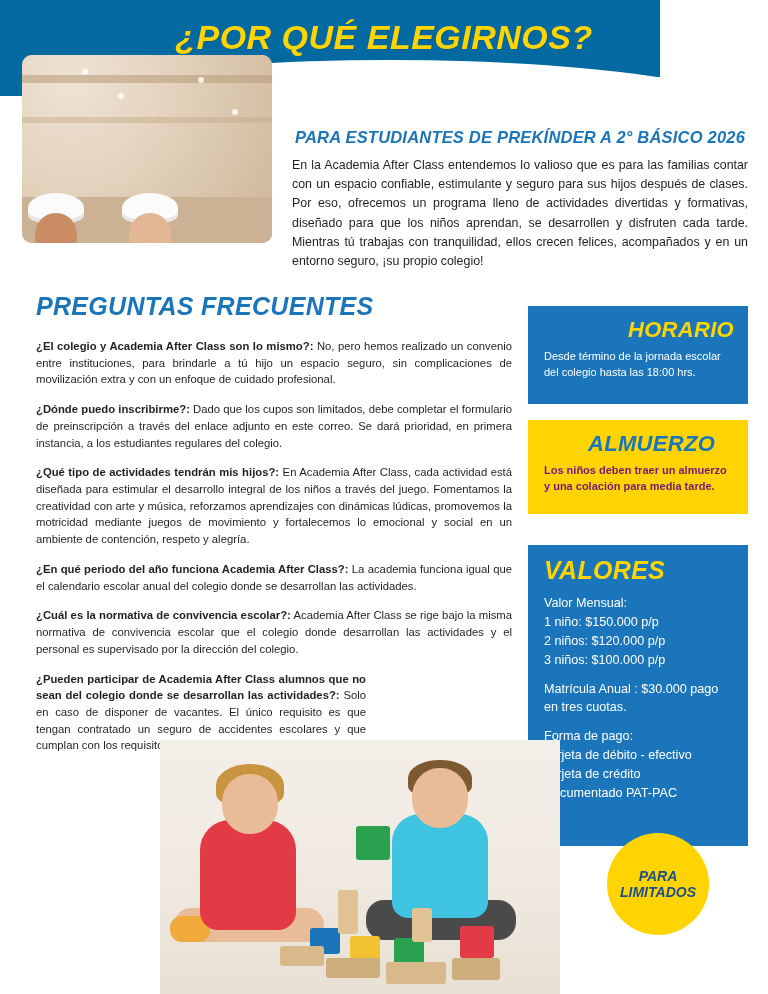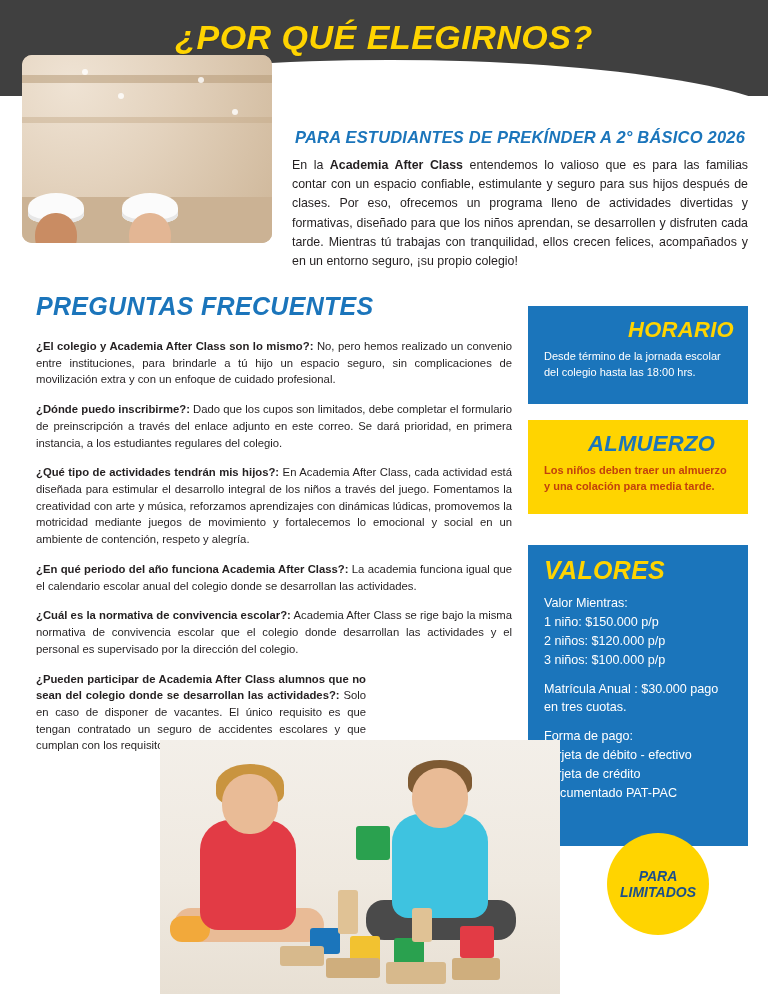--- a/index.html
+++ b/index.html
@@ -12,23 +12,23 @@
     background: #ffffff;
     font-family: "Liberation Sans", sans-serif;
     position: relative;
     overflow: hidden;
   }
 
   
   .header {
     position: absolute;
     top: 0; left: 0;
-    width: 768px;
+    width: 660px;
     height: 96px;
-    background: #404040;
+    background: #0369a1;
     overflow: hidden;
   }
   .header-wave {
     position: absolute;
     bottom: -34px;
     left: -20px;
     width: 820px;
     height: 70px;
     background: #ffffff;
     border-radius: 50% 50% 0 0 / 100% 100% 0 0;
@@ -111,21 +111,21 @@
     text-align: center;
     margin-bottom: 9px;
     letter-spacing: .2px;
   }
   .intro-body {
     font-size: 12.4px;
     line-height: 1.55;
     color: #231f20;
     text-align: justify;
   }
-  .intro-body b { font-weight: bold; }
+  .intro-body b { font-weight: normal; }
 
   
   .faq-heading {
     position: absolute;
     top: 292px;
     left: 36px;
     color: #1b75bb;
     font-size: 25px;
     font-weight: bold;
     font-style: italic;
@@ -174,21 +174,21 @@
     color: #ffffff;
   }
   .box-horario h3 { color: #ffd400; text-align: right; }
   .box-almuerzo {
     top: 420px;
     height: 94px;
     background: #ffd400;
     color: #1b4f8a;
   }
   .box-almuerzo h3 { color: #1b75bb; margin-left: 44px; }
-  .box-almuerzo p { font-weight: bold; color:#c2410c; }
+  .box-almuerzo p { font-weight: bold; color:#701a75; }
   .box-valores {
     top: 545px;
     height: 301px;
     background: #1b75bb;
     color: #ffffff;
   }
   .box-valores h3 { color: #ffd400; font-size: 25px; margin-bottom: 9px;}
   .box-valores p { font-size: 12.6px; line-height: 1.5; margin-bottom: 10px; }
 
   
@@ -333,21 +333,21 @@
 </div>
 
 <div class="box box-almuerzo">
   <h3>ALMUERZO</h3>
   <p>Los niños deben traer un almuerzo y una colación para media tarde.</p>
 </div>
 
 <div class="box box-valores">
   <h3>VALORES</h3>
   <p>
-    <span>Valor Mientras:</span><br>
+    <span>Valor Mensual:</span><br>
     <span>1 niño:  $150.000 p/p</span><br>
     <span>2 niños:  $120.000 p/p</span><br>
     <span>3 niños:  $100.000 p/p</span>
   </p>
   <p>Matrícula Anual : $30.000 pago en tres cuotas.</p>
   <p>
     <span>Forma de pago:</span><br>
     <span>Tarjeta de débito - efectivo</span><br>
     <span>Tarjeta de crédito</span><br>
     <span>Documentado PAT-PAC</span>

